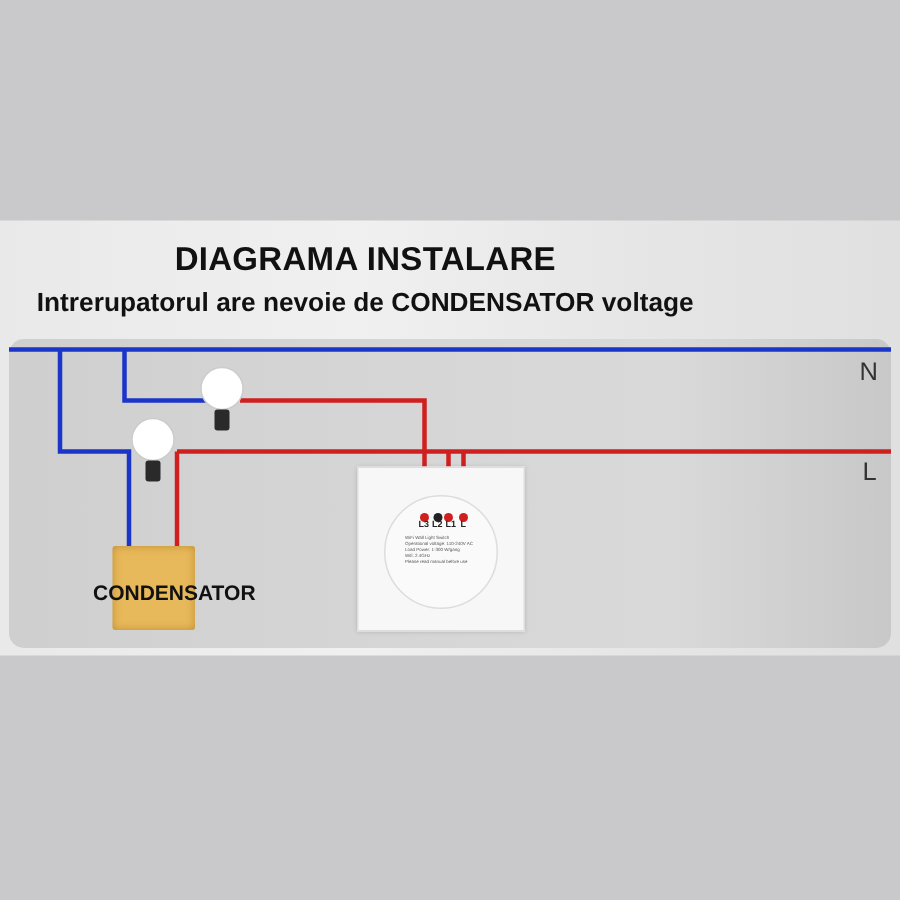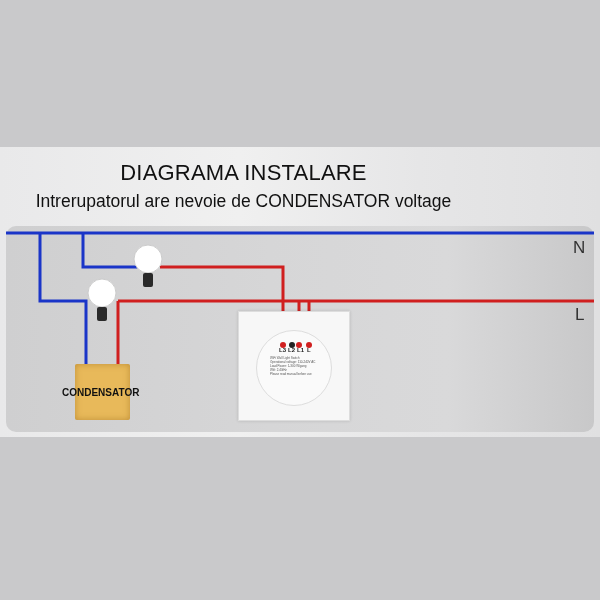--- a/index.html
+++ b/index.html
@@ -1,25 +1,25 @@
 <!DOCTYPE html>
 <html><head>
 <meta charset="utf-8">
 <style>
   html,body{margin:0;padding:0;}
   body{width:600px;height:600px;background:#c9c9cb;position:relative;overflow:hidden;font-family:"Liberation Sans",sans-serif;}
   .band{position:absolute;left:0;top:147px;width:600px;height:290px;background:linear-gradient(90deg,#e9e9ea 0%,#f0f0f0 40%,#e6e6e7 70%,#e0e0e1 100%);}
-  .title{position:absolute;left:0;width:487px;text-align:center;font-weight:normal;color:#111;}
+  .title{position:absolute;left:0;width:487px;text-align:center;font-weight:bold;color:#111;}
   .t1{top:160px;font-size:22px;letter-spacing:0.2px;}
   .t2{top:191px;font-size:17.5px;}
   .panel{position:absolute;left:6px;top:226px;width:588px;height:206px;border-radius:10px;background:linear-gradient(90deg,#cfcfd0 0%,#d6d6d7 45%,#d9d9da 75%,#c8c8c9 100%);}
   .lbl{position:absolute;font-size:17px;color:#333;}
   svg{position:absolute;left:0;top:0;}
   .cap{position:absolute;left:75px;top:364px;width:55px;height:56px;background:#e8b95a;border-radius:2px;box-shadow:inset 0 0 6px rgba(150,100,20,.5);}
-  .cap-text{position:absolute;left:62px;top:387px;width:80px;text-align:left;font-size:10px;font-weight:bold;color:#111;}
+  .cap-text{position:absolute;left:62px;top:387px;width:80px;text-align:right;font-size:14px;font-weight:bold;color:#111;}
   .plate{position:absolute;left:238px;top:311px;width:110px;height:108px;background:#f7f7f7;border:1px solid #ddd;box-shadow:0 0 3px rgba(0,0,0,.15);}
   .disc{position:absolute;left:256px;top:330px;width:74px;height:74px;border-radius:50%;background:#fafafa;border:1px solid #ddd;}
   .term{position:absolute;top:342px;width:6px;height:6px;border-radius:50%;}
   .tl{position:absolute;top:347px;font-size:6px;color:#222;font-weight:bold;}
   .fine{position:absolute;left:270px;top:356px;width:48px;font-size:3px;color:#555;line-height:4px;}
 </style>
 </head>
 <body>
 
 <div class="band"></div>

